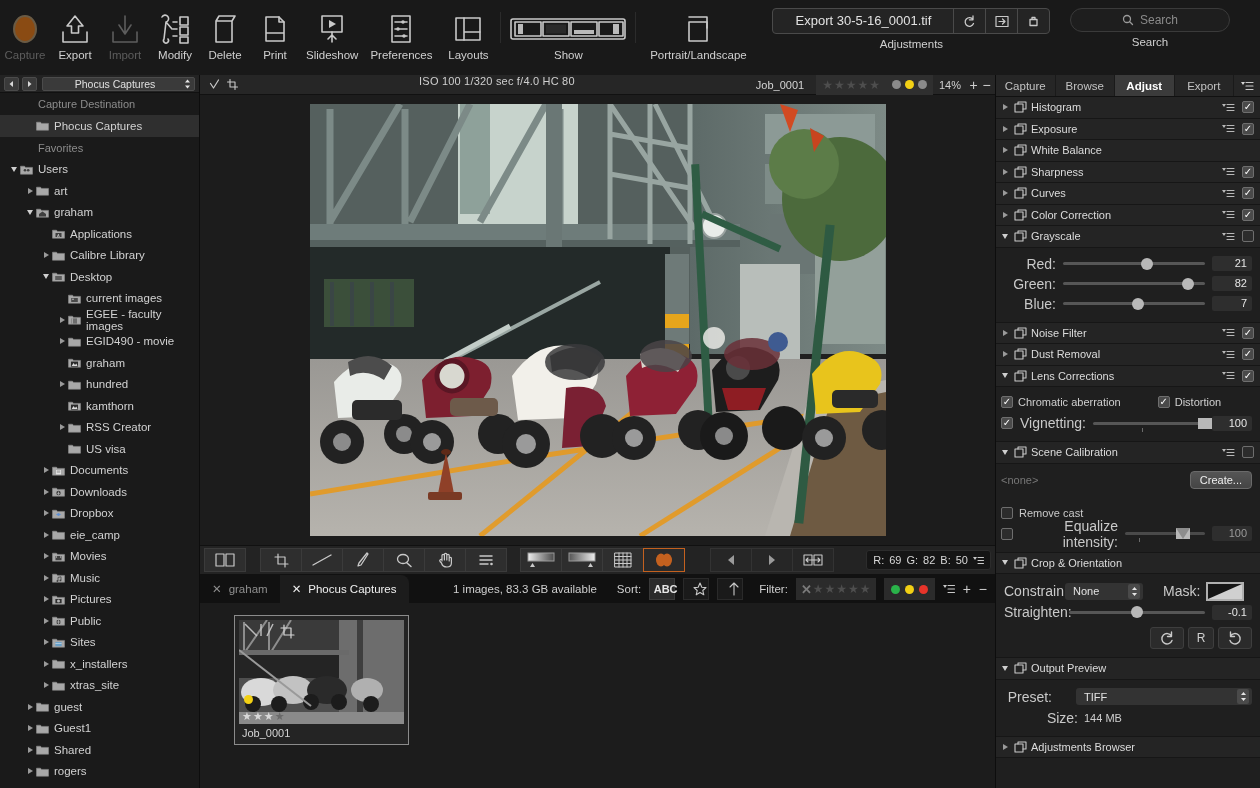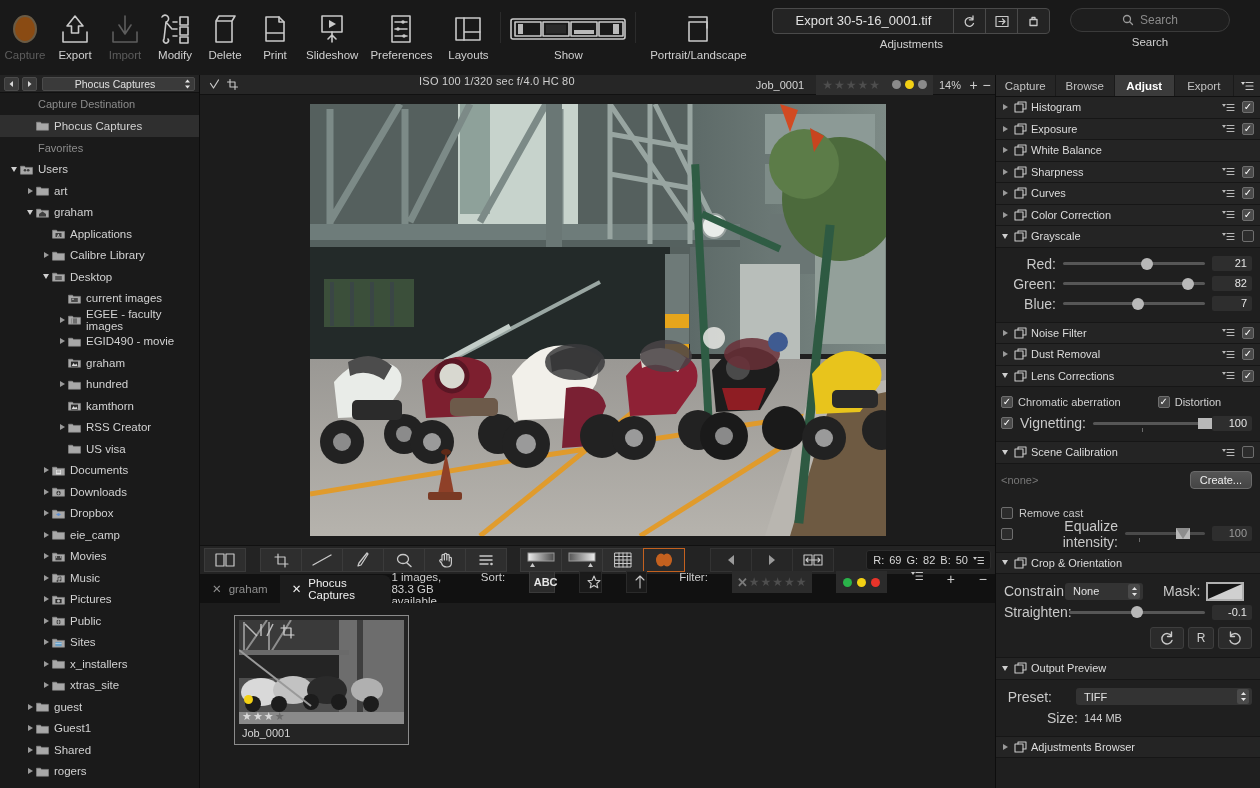--- a/index.html
+++ b/index.html
@@ -99,21 +99,21 @@
       background: #2e2e2e; border: 1px solid #3b3b3b; margin-right: -1px; }
   .tbtn.on { background: #2a2a2a; border-color: #c4611f; }
   .gapx { width: 14px; }
 
   .rgb-box { margin-left: auto; background: #151515; border: 1px solid #2c2c2c; border-radius: 3px;
       height: 20px; display: flex; align-items: center; gap: 5px; padding: 0 6px; font-size: 11px; color: #d8d8d8; }
 
   .browser-bar { height: 28px; background: #111; display: flex; align-items: center; font-size: 11.5px; }
   .btab { height: 28px; display: flex; align-items: center; gap: 7px; padding: 0 12px; color: #8f8f8f; }
   .btab.act { background: #1c1c1c; color: #f0f0f0; border-radius: 0 8px 0 0; }
-  .bmid { margin-left: auto; display: flex; align-items: flex-start; gap: 24px; padding-right: 4px; }
+  .bmid { margin-left: auto; display: flex; align-items: center; gap: 8px; padding-right: 4px; }
   .sqbtn { width: 26px; height: 22px; background: #2b2b2b; border: 1px solid #3a3a3a;
       display: flex; align-items: center; justify-content: center; padding-left: 7px; }
   .filtbox { background: #2b2b2b; display: flex; align-items: center; gap: 1px; padding: 2px 5px; height: 22px; }
 
   .browser { flex: 0 0 185px; background: #1c1c1c; padding: 12px 0 0 34px; }
   .thumb { width: 175px; background: #242424; border: 1px solid #8b8b8b; padding: 4px; }
   .thumb-img { width: 165px; height: 104px; position: relative; overflow: hidden; background: #444; }
   .thumb-name { font-size: 11px; color: #d5d5d5; padding: 3px 2px 1px 3px; }
 
   

